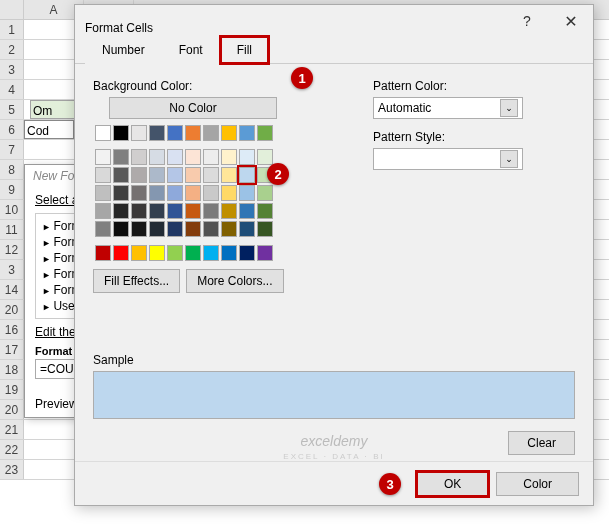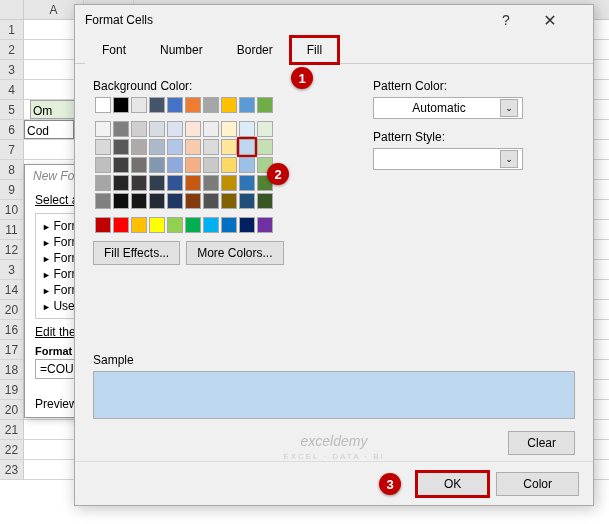--- a/index.html
+++ b/index.html
@@ -22,21 +22,21 @@
   .new-rule-title { padding: 4px 8px; color: #888; font-size: 12px; font-style: italic; }
   .new-rule-body { padding: 6px 10px; }
   .rule-section { margin-bottom: 6px; text-decoration: underline; }
   .rule-list { border: 1px solid #ccc; padding: 4px; margin-bottom: 6px; }
   .rule-item { padding: 1px 2px; }
   .rule-item::before { content: "► "; font-size: 9px; }
   .rule-input { border: 1px solid #aaa; padding: 2px 4px; margin: 2px 0 8px; background: #fff; font-size: 12px; }
   
   
   .format-cells { position: absolute; top: 4px; left: 74px; width: 520px; height: 502px; background: #f0f0f0; border: 1px solid #aaa; box-shadow: 2px 2px 14px rgba(0,0,0,0.25); }
-  .titlebar { display: flex; align-items: center; height: 30px; padding: 0 21px 0 10px; font-size: 12px; }
+  .titlebar { display: flex; align-items: flex-end; height: 30px; padding: 0 0 0 10px; font-size: 12px; }
   .titlebar-text { flex: 1; }
   .titlebar-btn { width: 44px; height: 28px; display: flex; align-items: center; justify-content: center; font-size: 14px; color: #333; }
   .titlebar-btn.close { font-size: 16px; }
   
   .tabstrip { display: flex; padding: 0 10px; border-bottom: 1px solid #ccc; background: #f0f0f0; }
   .tab { padding: 6px 16px; font-size: 12px; border: 1px solid transparent; border-bottom: none; background: #f0f0f0; cursor: pointer; position: relative; top: 1px; }
   .tab.active { background: #f0f0f0; border-color: #ccc; border-bottom: 1px solid #f0f0f0; }
   .tab.highlighted { outline: 3px solid #c00000; outline-offset: -2px; }
   
   .dialog-body { padding: 12px 18px; display: flex; gap: 40px; position: relative; }
@@ -49,21 +49,21 @@
   .swatches { display: grid; grid-template-columns: repeat(10, 16px); gap: 2px; margin-left: 2px; margin-bottom: 8px; }
   .swatches.theme { }
   .swatches.standard { grid-template-columns: repeat(10, 16px); margin-top: 6px; }
   .sw { width: 16px; height: 16px; border: 1px solid #aaa; cursor: pointer; }
   .sw.selected { outline: 2px solid #c00000; outline-offset: 0; }
   
   .effect-btns { display: flex; gap: 6px; margin-top: 8px; }
   .eff-btn { border: 1px solid #adadad; background: #e1e1e1; padding: 4px 10px; font-size: 12px; cursor: pointer; }
   
   .combo { width: 150px; height: 22px; border: 1px solid #adadad; background: #fff; display: flex; align-items: center; padding: 0 4px; font-size: 12px; margin-bottom: 8px; }
-  .combo-text { flex: 1; text-align: center; }
+  .combo-text { flex: 1; }
   .combo-arrow { width: 18px; height: 18px; background: #e1e1e1; border: 1px solid #adadad; display: flex; align-items: center; justify-content: center; font-size: 9px; }
   
   .callout { position: absolute; width: 22px; height: 22px; border-radius: 50%; background: #c00000; color: #fff; font-size: 13px; font-weight: bold; display: flex; align-items: center; justify-content: center; box-shadow: 0 1px 3px rgba(0,0,0,0.4); }
   
   .sample-area { position: absolute; left: 18px; bottom: 86px; right: 18px; }
   .sample-lbl { font-size: 12px; margin-bottom: 4px; }
   .sample-box { border: 1px solid #adadad; height: 48px; background: #bdd7ee; }
   
   .clear-btn { position: absolute; right: 18px; bottom: 50px; border: 1px solid #adadad; background: #e1e1e1; padding: 4px 18px; font-size: 12px; cursor: pointer; }
   
@@ -182,29 +182,29 @@
 </div>
 
 <div class="format-cells">
   <div class="titlebar">
     <span class="titlebar-text">Format Cells</span>
     <div class="titlebar-btn">?</div>
     <div class="titlebar-btn close">✕</div>
   </div>
 
   <div class="tabstrip">
+    <div class="tab">Number</div>
     <div class="tab">Font</div>
-    <div class="tab">Number</div>
-    <div class="tab">Border</div>
     <div class="tab active highlighted">Fill</div>
   </div>
 
   <div class="dialog-body">
     <div class="left-col">
       <div class="lbl">Background Color:</div>
+      <div class="no-color-btn">No Color</div>
       <div class="swatches theme" id="theme-swatches">
           <div class="sw" style="background: rgb(255, 255, 255);"></div>
           <div class="sw" style="background: rgb(0, 0, 0);"></div>
           <div class="sw" style="background: rgb(231, 230, 230);"></div>
           <div class="sw" style="background: rgb(68, 84, 106);"></div>
           <div class="sw" style="background: rgb(68, 114, 196);"></div>
           <div class="sw" style="background: rgb(237, 125, 49);"></div>
           <div class="sw" style="background: rgb(165, 165, 165);"></div>
           <div class="sw" style="background: rgb(255, 192, 0);"></div>
           <div class="sw" style="background: rgb(91, 155, 213);"></div>

